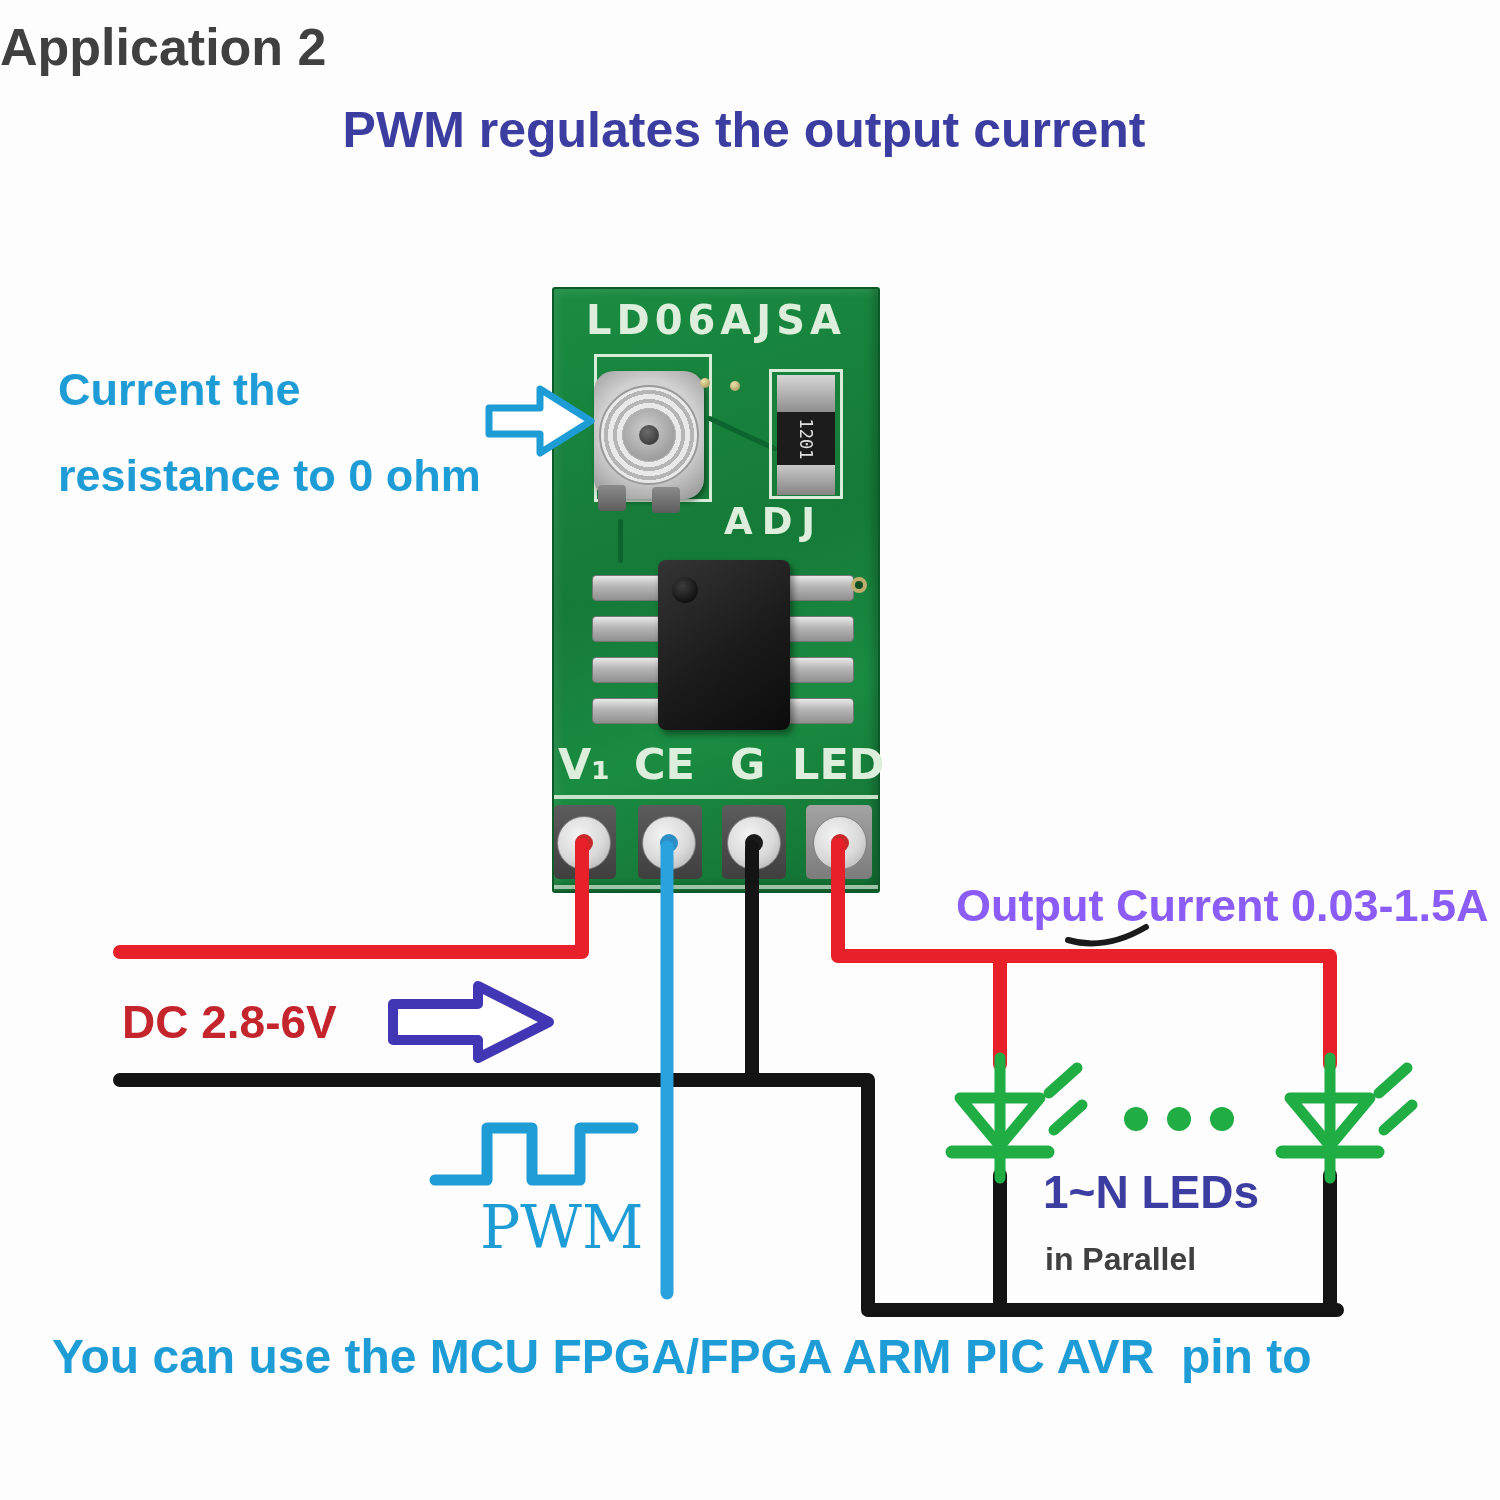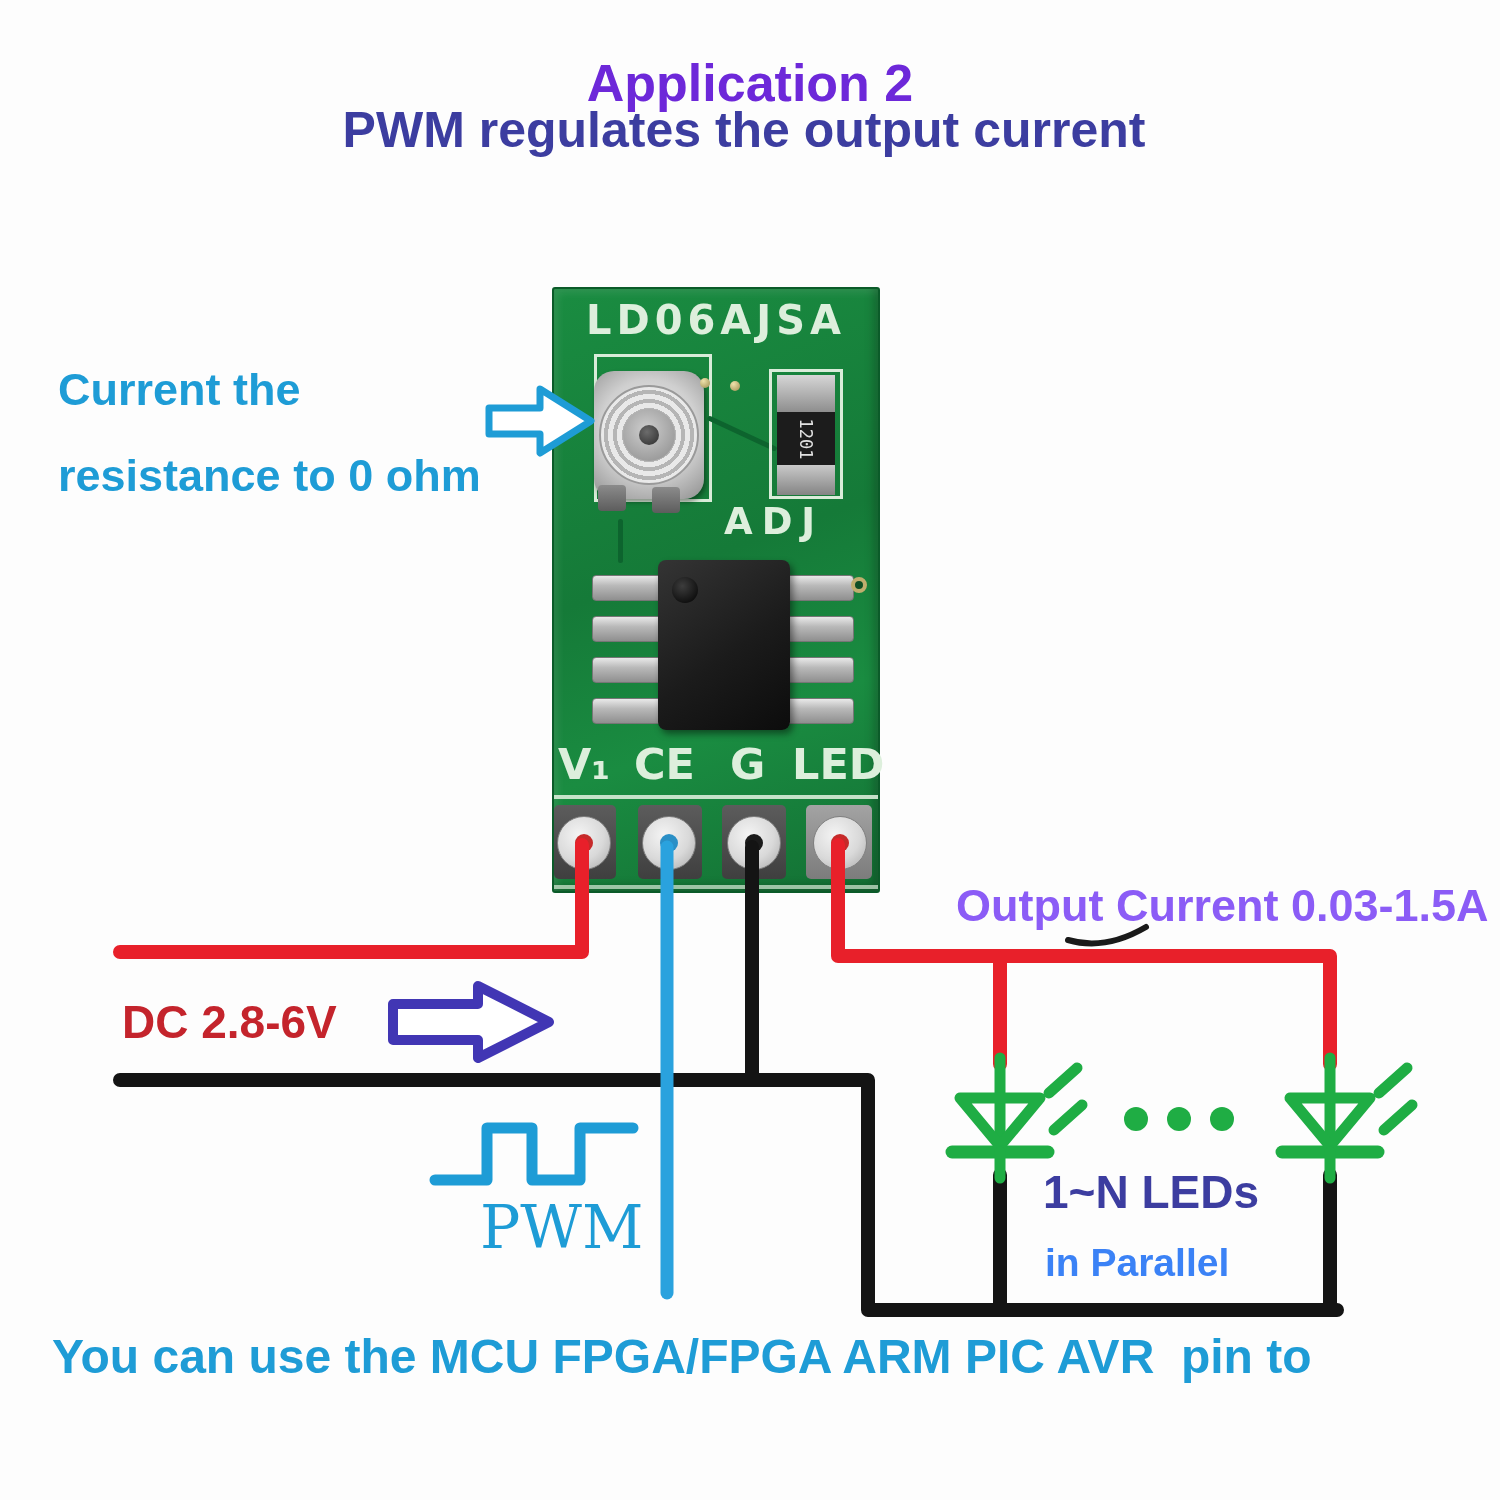--- a/index.html
+++ b/index.html
@@ -156,30 +156,30 @@
       <path d="M1384 1130 L1412 1105"></path>
     </g>
 
     <polygon points="393,1004 478,1004 478,986 549,1022 478,1058 478,1040 393,1040" fill="#ffffff" stroke="#4136b4" stroke-width="10" stroke-linejoin="round"></polygon>
 
     <polygon points="489,408 540,408 540,389 591,421 540,453 540,434 489,434" fill="#ffffff" stroke="#1e9cd6" stroke-width="7" stroke-linejoin="round"></polygon>
 
     <path d="M1068 940 Q1105 951 1146 927" fill="none" stroke="#1a1a1a" stroke-width="6" stroke-linecap="round"></path>
   </svg>
 
-  <div class="txt bold" style="left:0;right:0;top:20px;text-align:center;font-size:52px;color:#6d28d9;margin-top:36px;">Application 2</div>
+  <div class="txt bold" style="left:0;right:0;top:20px;text-align:left;font-size:52px;color:#404040;">Application 2</div>
   <div class="txt bold" style="left:0;right:12px;top:104px;text-align:center;font-size:50px;color:#3c3da0;">PWM regulates the output current</div>
 
   <div class="txt bold" style="left:58px;top:366px;font-size:45px;color:#1e9cd6;">Current the</div>
   <div class="txt bold" style="left:58px;top:452px;font-size:45px;color:#1e9cd6;">resistance to 0 ohm</div>
 
   <div class="txt bold" style="left:956px;top:882px;font-size:45px;color:#8b5cf6;">Output Current 0.03-1.5A</div>
 
   <div class="txt bold" style="left:122px;top:998px;font-size:46px;color:#c4242c;">DC 2.8-6V</div>
 
   <div class="txt" style="left:480px;top:1196px;font-size:60px;color:#1e9cd6;font-family:'DejaVu Serif',serif;">PWM</div>
 
   <div class="txt bold" style="left:1043px;top:1168px;font-size:46px;color:#3c3da0;">1~N LEDs</div>
-  <div class="txt bold" style="left:1045px;top:1243px;font-size:39px;color:#3b82f6;">in Parallel</div>
+  <div class="txt bold" style="left:1045px;top:1243px;font-size:32px;color:#404040;">in Parallel</div>
 
   <div class="txt bold" style="left:52px;top:1332px;font-size:48px;color:#1e9cd6;white-space:pre;">You can use the MCU FPGA/FPGA ARM PIC AVR  pin to</div>
 
 </div>
 
 </body></html>

